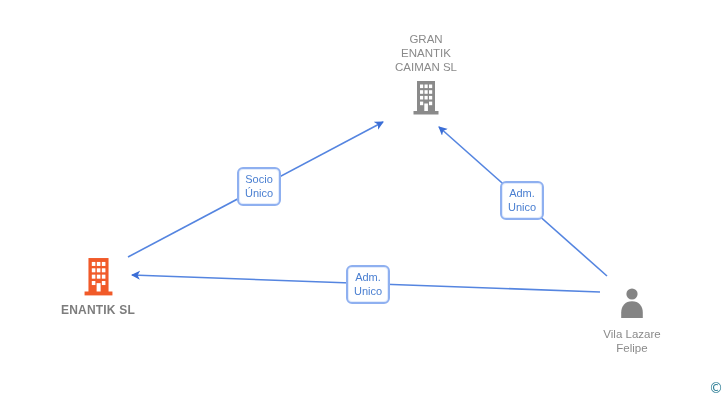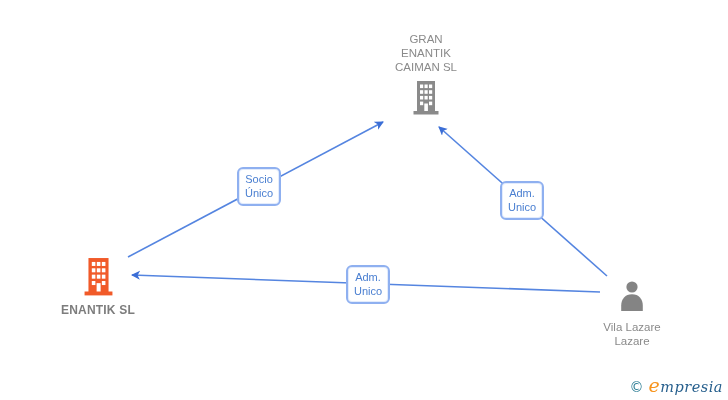--- a/index.html
+++ b/index.html
@@ -16,21 +16,21 @@
   .edge-line { stroke: #5585e0; stroke-width: 1.6; fill: none; }
 
   .node { position: absolute; display: flex; flex-direction: column; align-items: center; }
   .node-label { color: #8a8a8a; font-size: 11.5px; line-height: 14px; text-align: center; }
   .node-label span { display: block; }
   .node-label-bold { color: #7d7d7d; font-size: 12px; font-weight: bold; letter-spacing: 0.2px; margin-top: 3px; }
 
   .node-gran { left: 356px; top: 32px; width: 140px; }
   .node-gran .icon-wrap { margin-top: 7px; }
   .node-enantik { left: 48px; top: 258px; width: 100px; }
-  .node-vila { left: 572px; top: 280px; width: 120px; }
+  .node-vila { left: 572px; top: 287px; width: 120px; }
   .node-vila .node-label { margin-top: 5px; }
 
   .edge-label {
     position: absolute;
     background: #ffffff;
     border: 2px solid #8fb0f0;
     border-radius: 6px;
     box-shadow: inset 0 0 0 1px #e3ecfc;
     color: #4a7fd1;
     font-size: 11px;
@@ -133,35 +133,34 @@
     <div class="icon-wrap">
       <svg width="32" height="31" viewBox="0 0 32 31">
         <g fill="#848484">
           <circle cx="16" cy="7" r="5.6"></circle>
           <path d="M16,14.2 C9.2,14.2 5.2,19 5.2,25.6 L5.2,31 L26.8,31 L26.8,25.6 C26.8,19 22.8,14.2 16,14.2 Z"></path>
         </g>
       </svg>
     </div>
     <div class="node-label">
       <span>Vila Lazare</span>
-      <span>Lazare</span>
+      <span>Felipe</span>
     </div>
   </div>
 
   <div class="edge-label edge-socio">
     <span>Socio</span>
     <span>Único</span>
   </div>
   <div class="edge-label edge-adm-right">
     <span>Adm.</span>
     <span>Unico</span>
   </div>
   <div class="edge-label edge-adm-mid">
     <span>Adm.</span>
     <span>Unico</span>
   </div>
 
   <div class="watermark">
     <span class="wm-copy">©</span>
-    <span class="wm-brand"><span class="wm-e">e</span><span>mpresia</span></span>
   </div>
 
 </div>
 
 </body></html>

